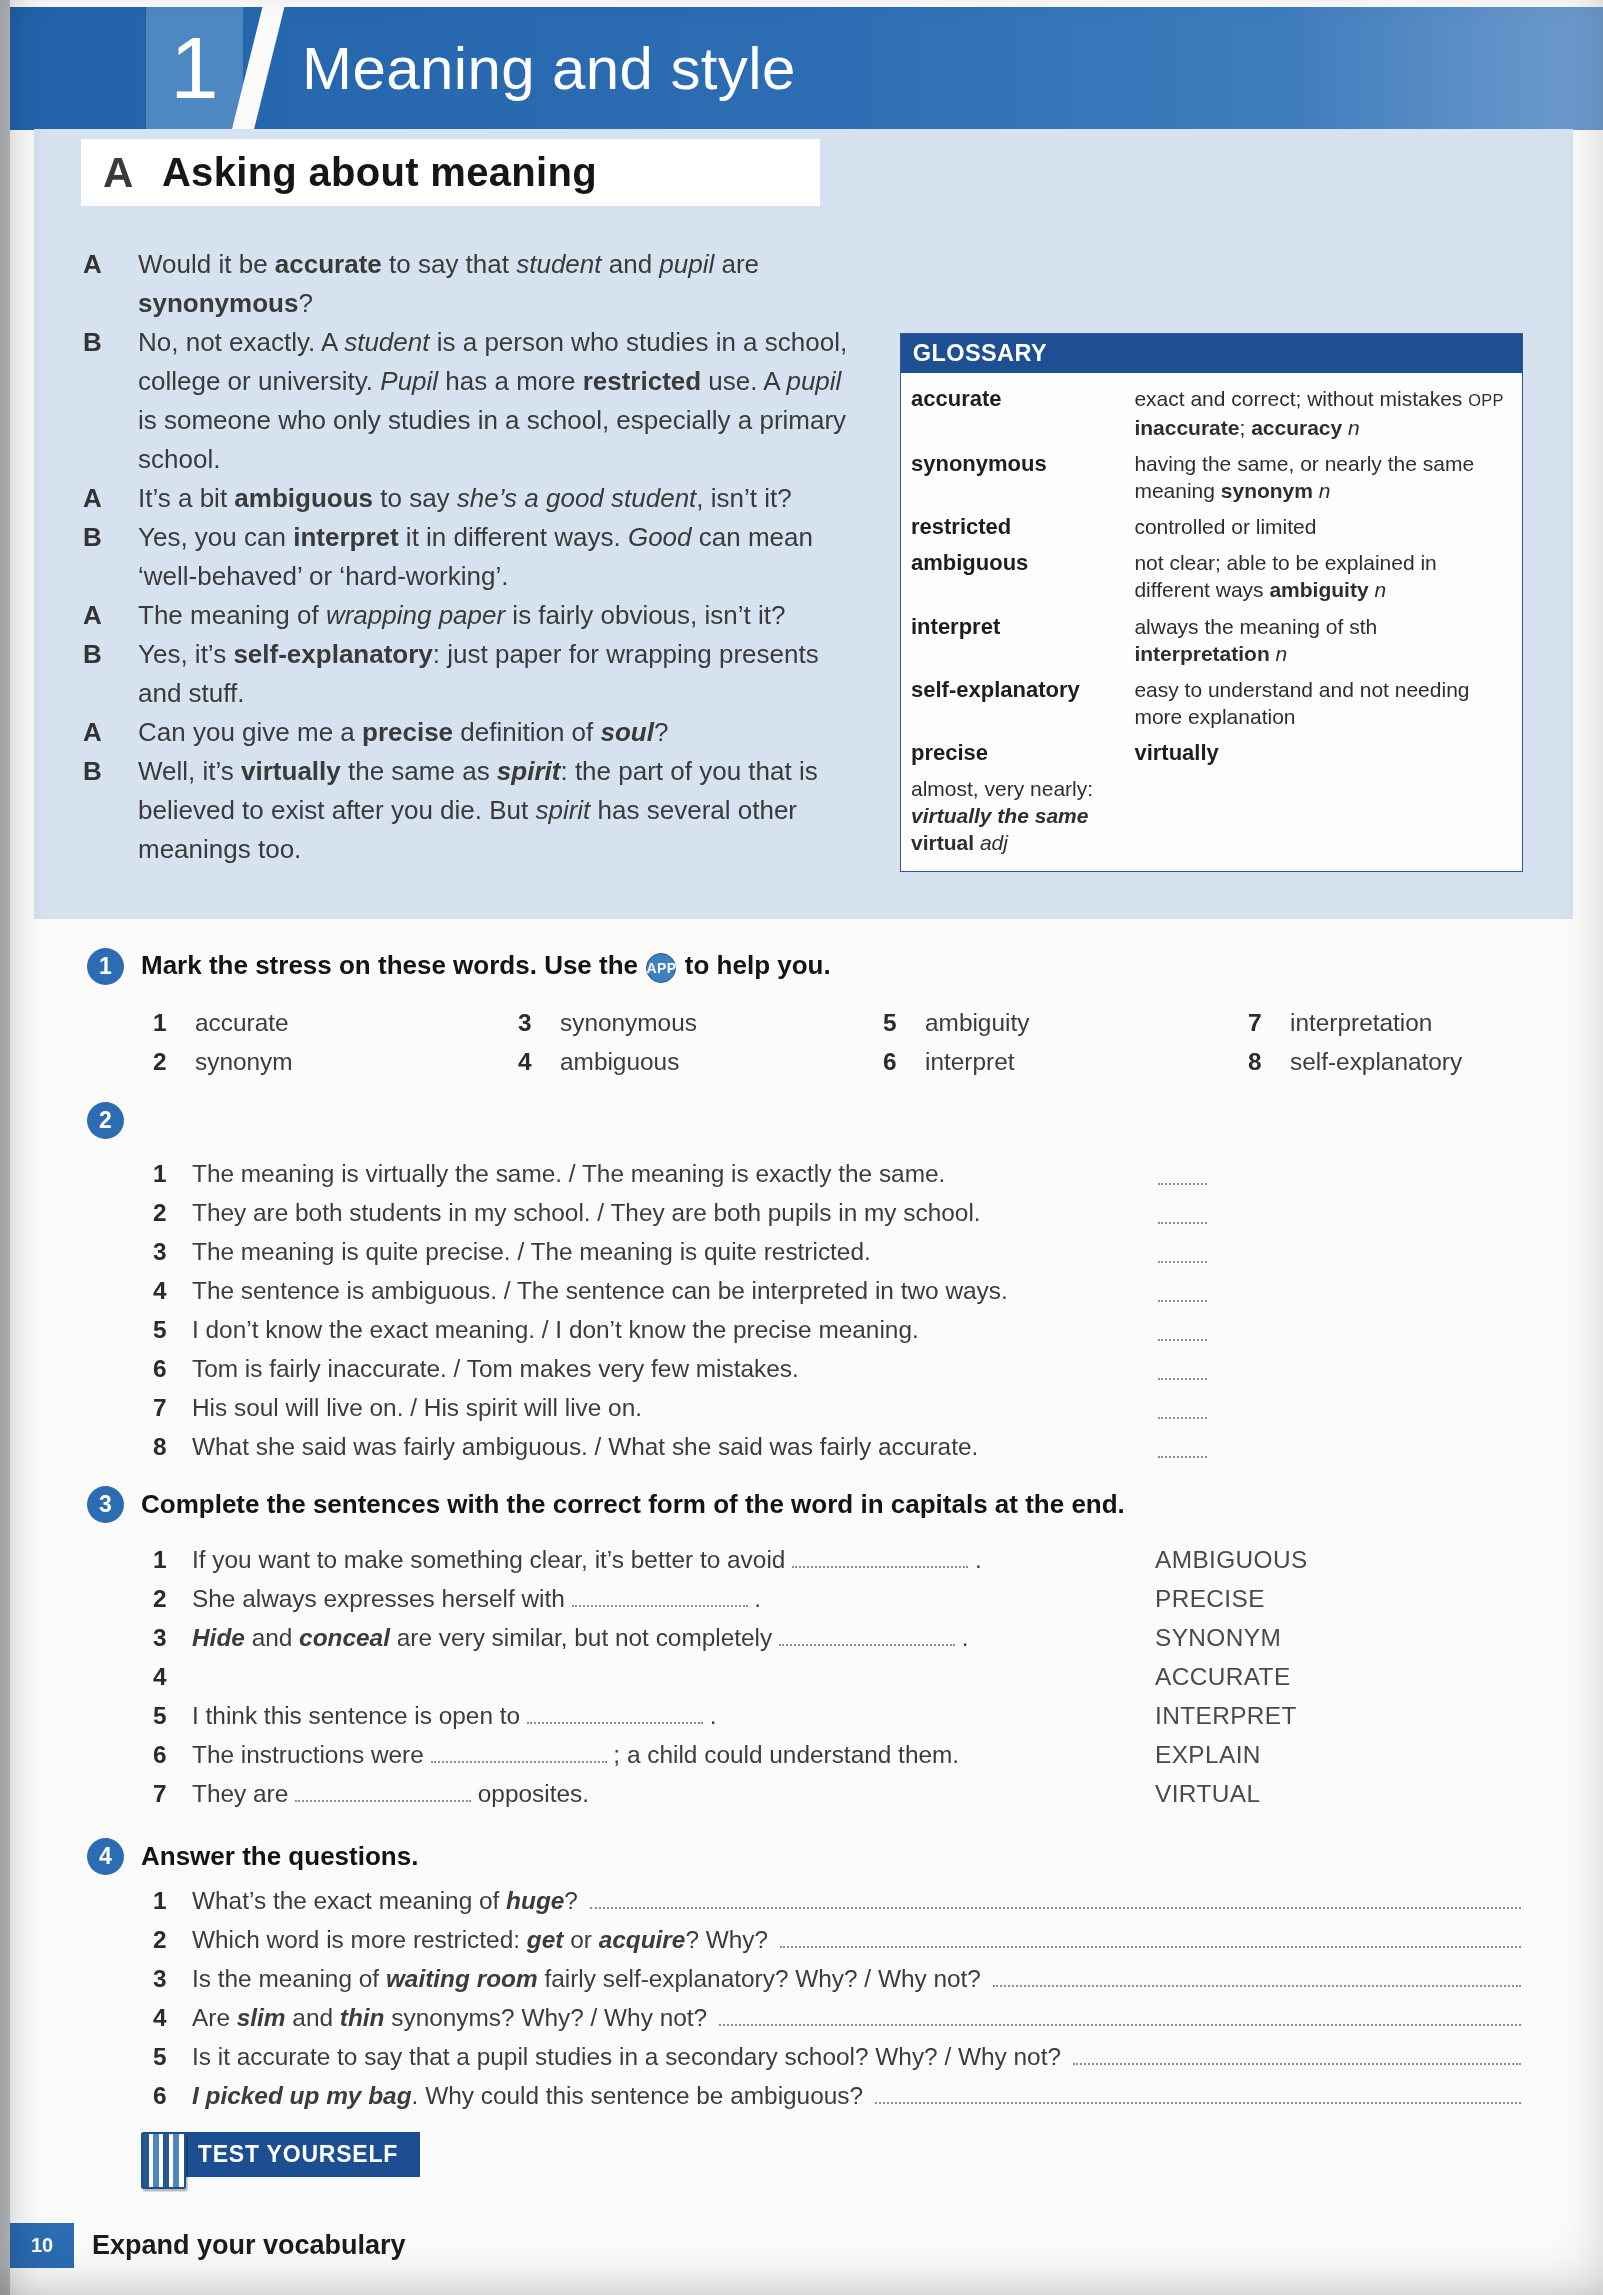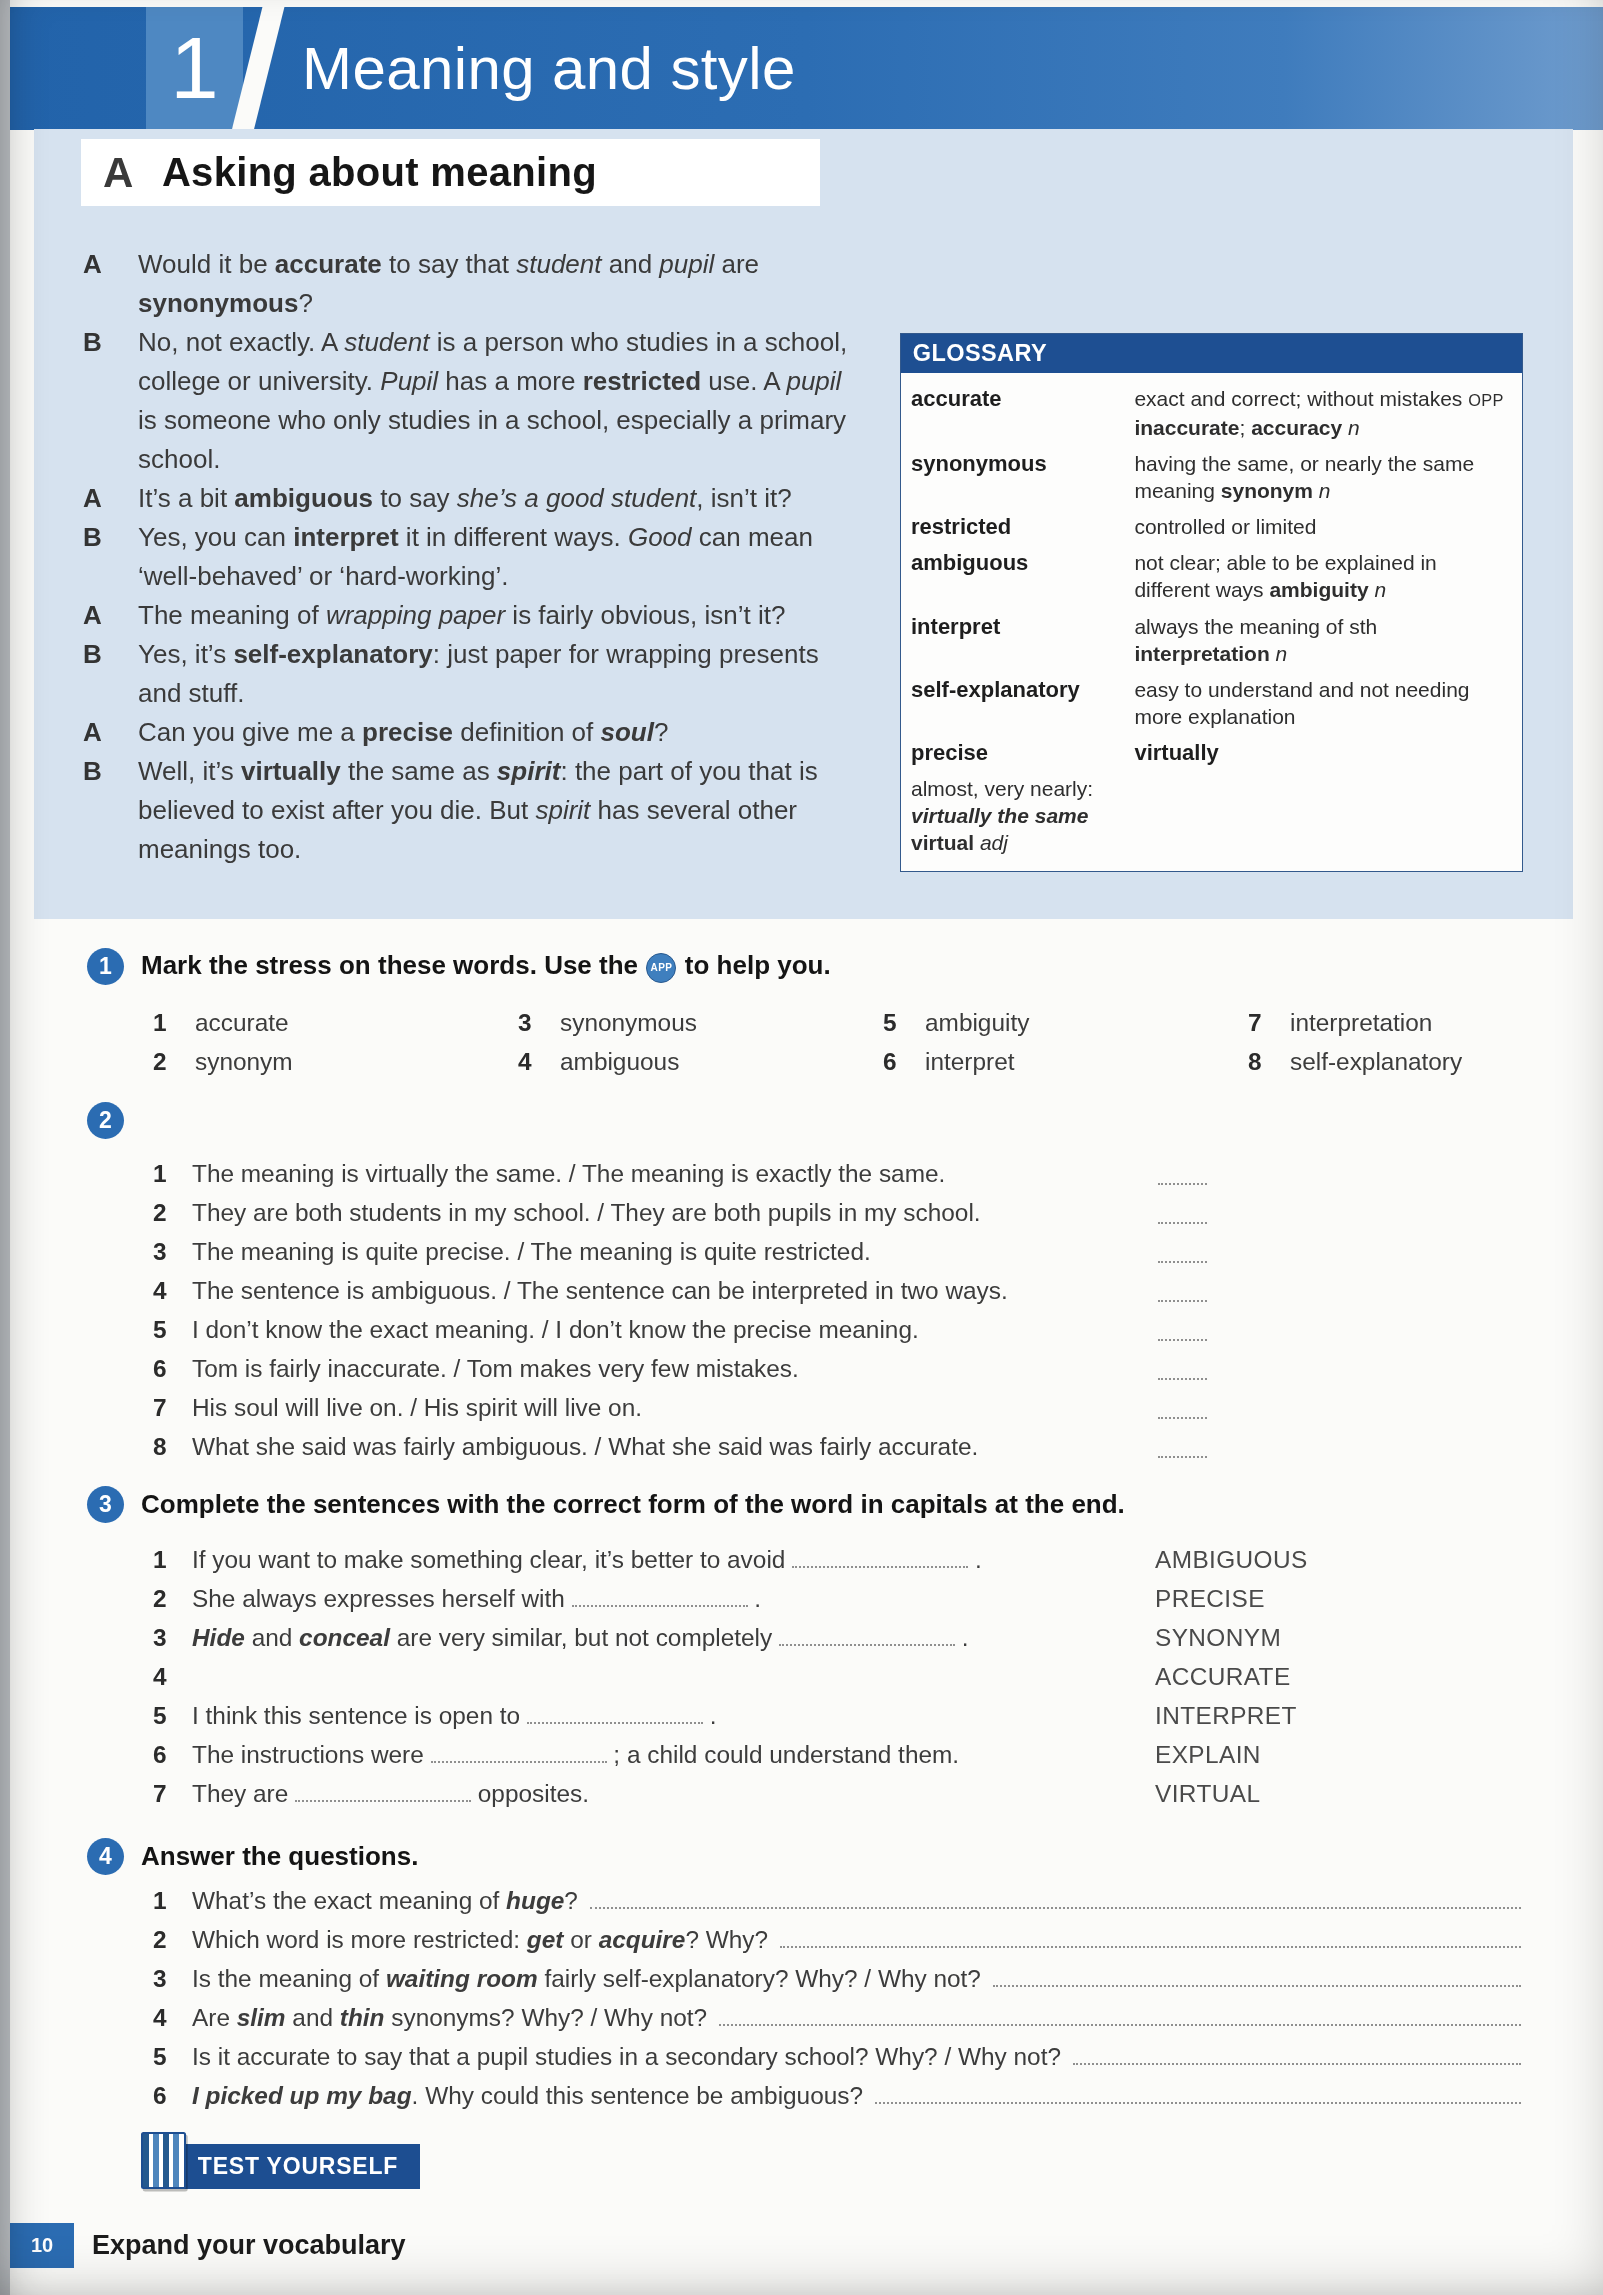--- a/index.html
+++ b/index.html
@@ -90,21 +90,21 @@
     width:37px; height:37px; border-radius:50%; flex:none;
     background:#2b6cb2; color:#fff; font-size:23px; font-weight:700;
     display:flex; align-items:center; justify-content:center;
   }
   .ex-title{ font-size:26px; font-weight:700; color:#141414; }
   .inum{ font-weight:700; color:#2b2b2b; }
   .app-icon{
     display:inline-flex; align-items:center; justify-content:center;
     width:30px; height:30px; border-radius:50%; vertical-align:middle;
     background:#3f7fbe; border:1.7px solid #28598f; color:#fff;
-    font-size:10px; font-weight:700; margin:0 8.4px; letter-spacing:0.4px;
+    font-size:14px; font-weight:700; margin:0 8.4px; letter-spacing:0.4px;
   }
 
   .ex1-items{
     margin:18.5px 0 0 66px;
     display:grid; grid-template-rows:repeat(2,39px); grid-auto-flow:column; grid-auto-columns:365px;
     font-size:24.4px; align-items:center;
   }
   .ex1-item{ display:flex; gap:23.5px; }
   .ex1-item .inum{ min-width:18.5px; }
 
@@ -120,21 +120,21 @@
   .ex3-row .itext{ position:absolute; left:39px; width:958px; }
   .keyword{ position:absolute; left:1002px; top:0; color:#4a4a4a; letter-spacing:0.4px; }
 
   .ex4-items{ margin:11.8px 0 0 66px; font-size:24.4px; }
   .ex4-row{ display:flex; align-items:baseline; height:39px; }
   .ex4-row .inum{ width:39px; flex:none; }
   .ex4-row .q{ white-space:nowrap; }
   .leader{ flex:1; border-bottom:2.5px dotted #8f8f8f; margin:0 3.4px 0 11.8px; }
 
   
-  .test-yourself{ position:absolute; left:141px; top:2132px; display:flex; align-items:flex-end; }
+  .test-yourself{ position:absolute; left:141px; top:2132px; display:flex; align-items:flex-start; }
   .ty-icon{
     width:45px; height:57px; flex:none; position:relative; z-index:2; margin-right:-6.7px;
     background:repeating-linear-gradient(90deg,#24598f 0 5.9px,#fff 5.9px 10px,#4e86bd 10px 16px,#fff 16px 20px,#24598f 20px 26px,#fff 26px 30px,#4e86bd 30px 36px,#fff 36px 45px);
     border:2.5px solid #1d4e91; border-radius:2.5px; box-shadow:1.7px 2.5px 0 rgba(0,0,0,.25);
   }
   .ty-box{
     background:#1d4e91; color:#fff; height:45px; display:flex; align-items:center;
     font-size:23px; font-weight:700; letter-spacing:0.8px; padding:0 22px 0 18.5px;
   }
   .page-num-box{

